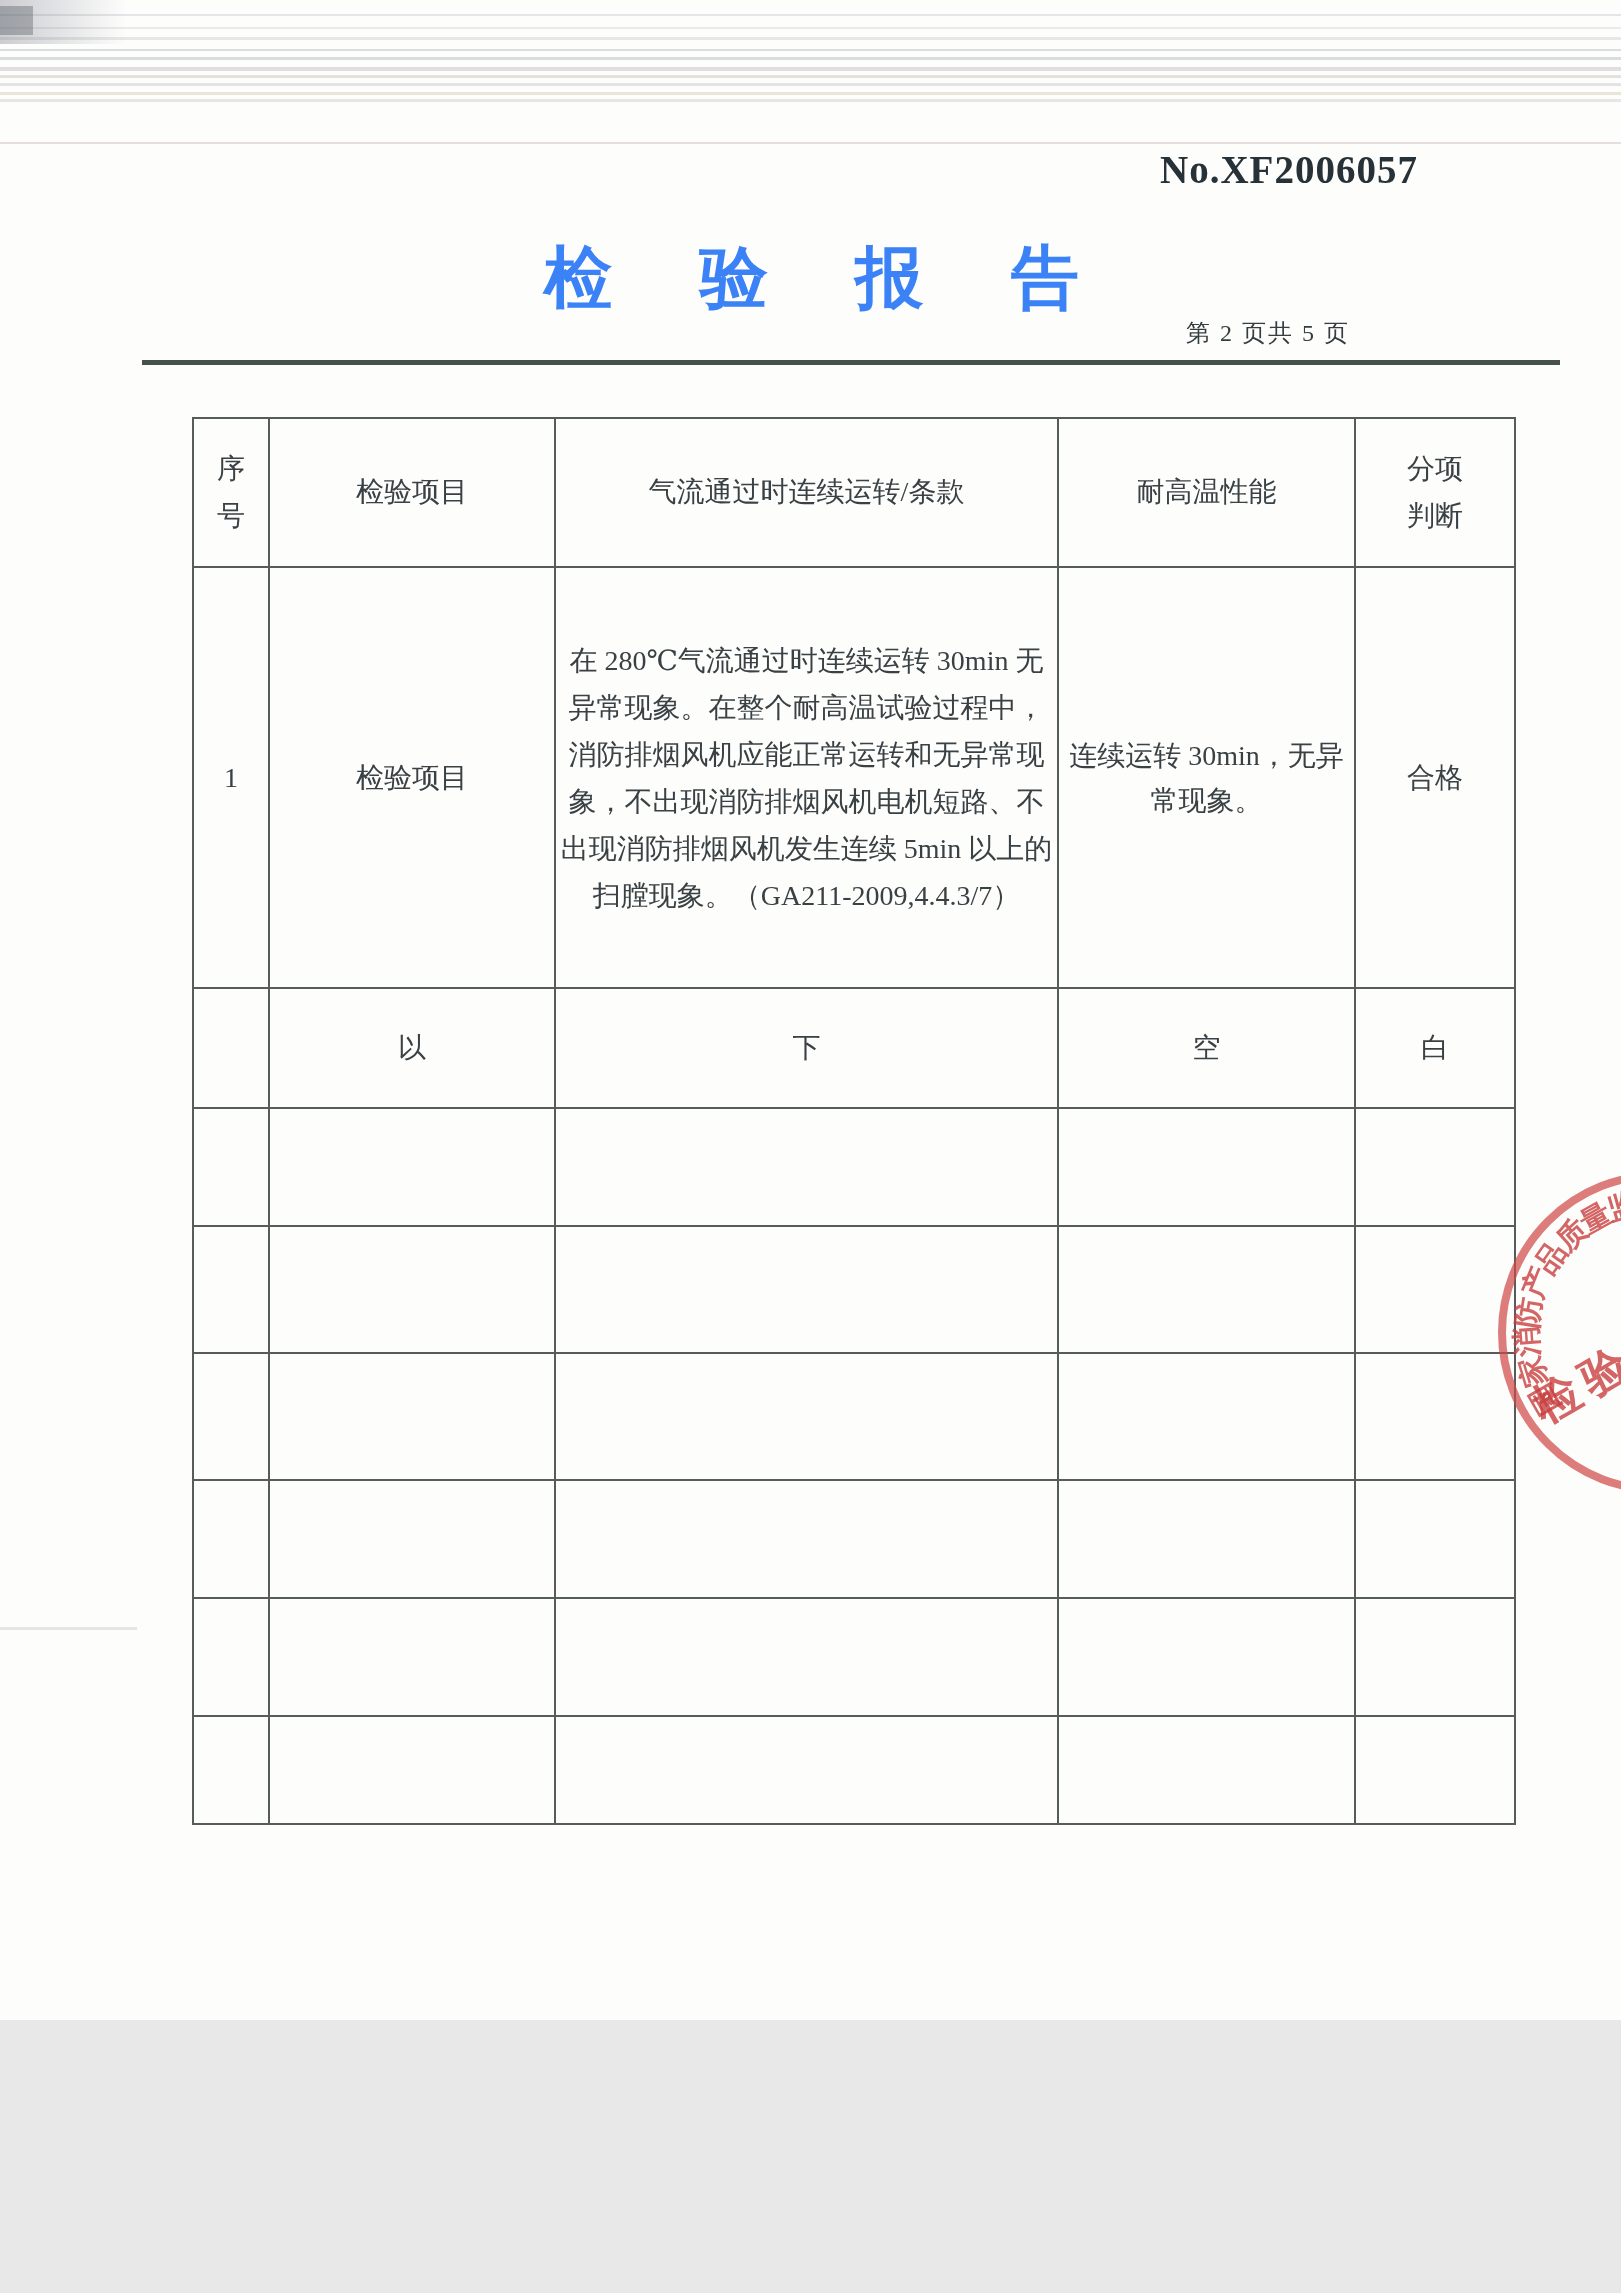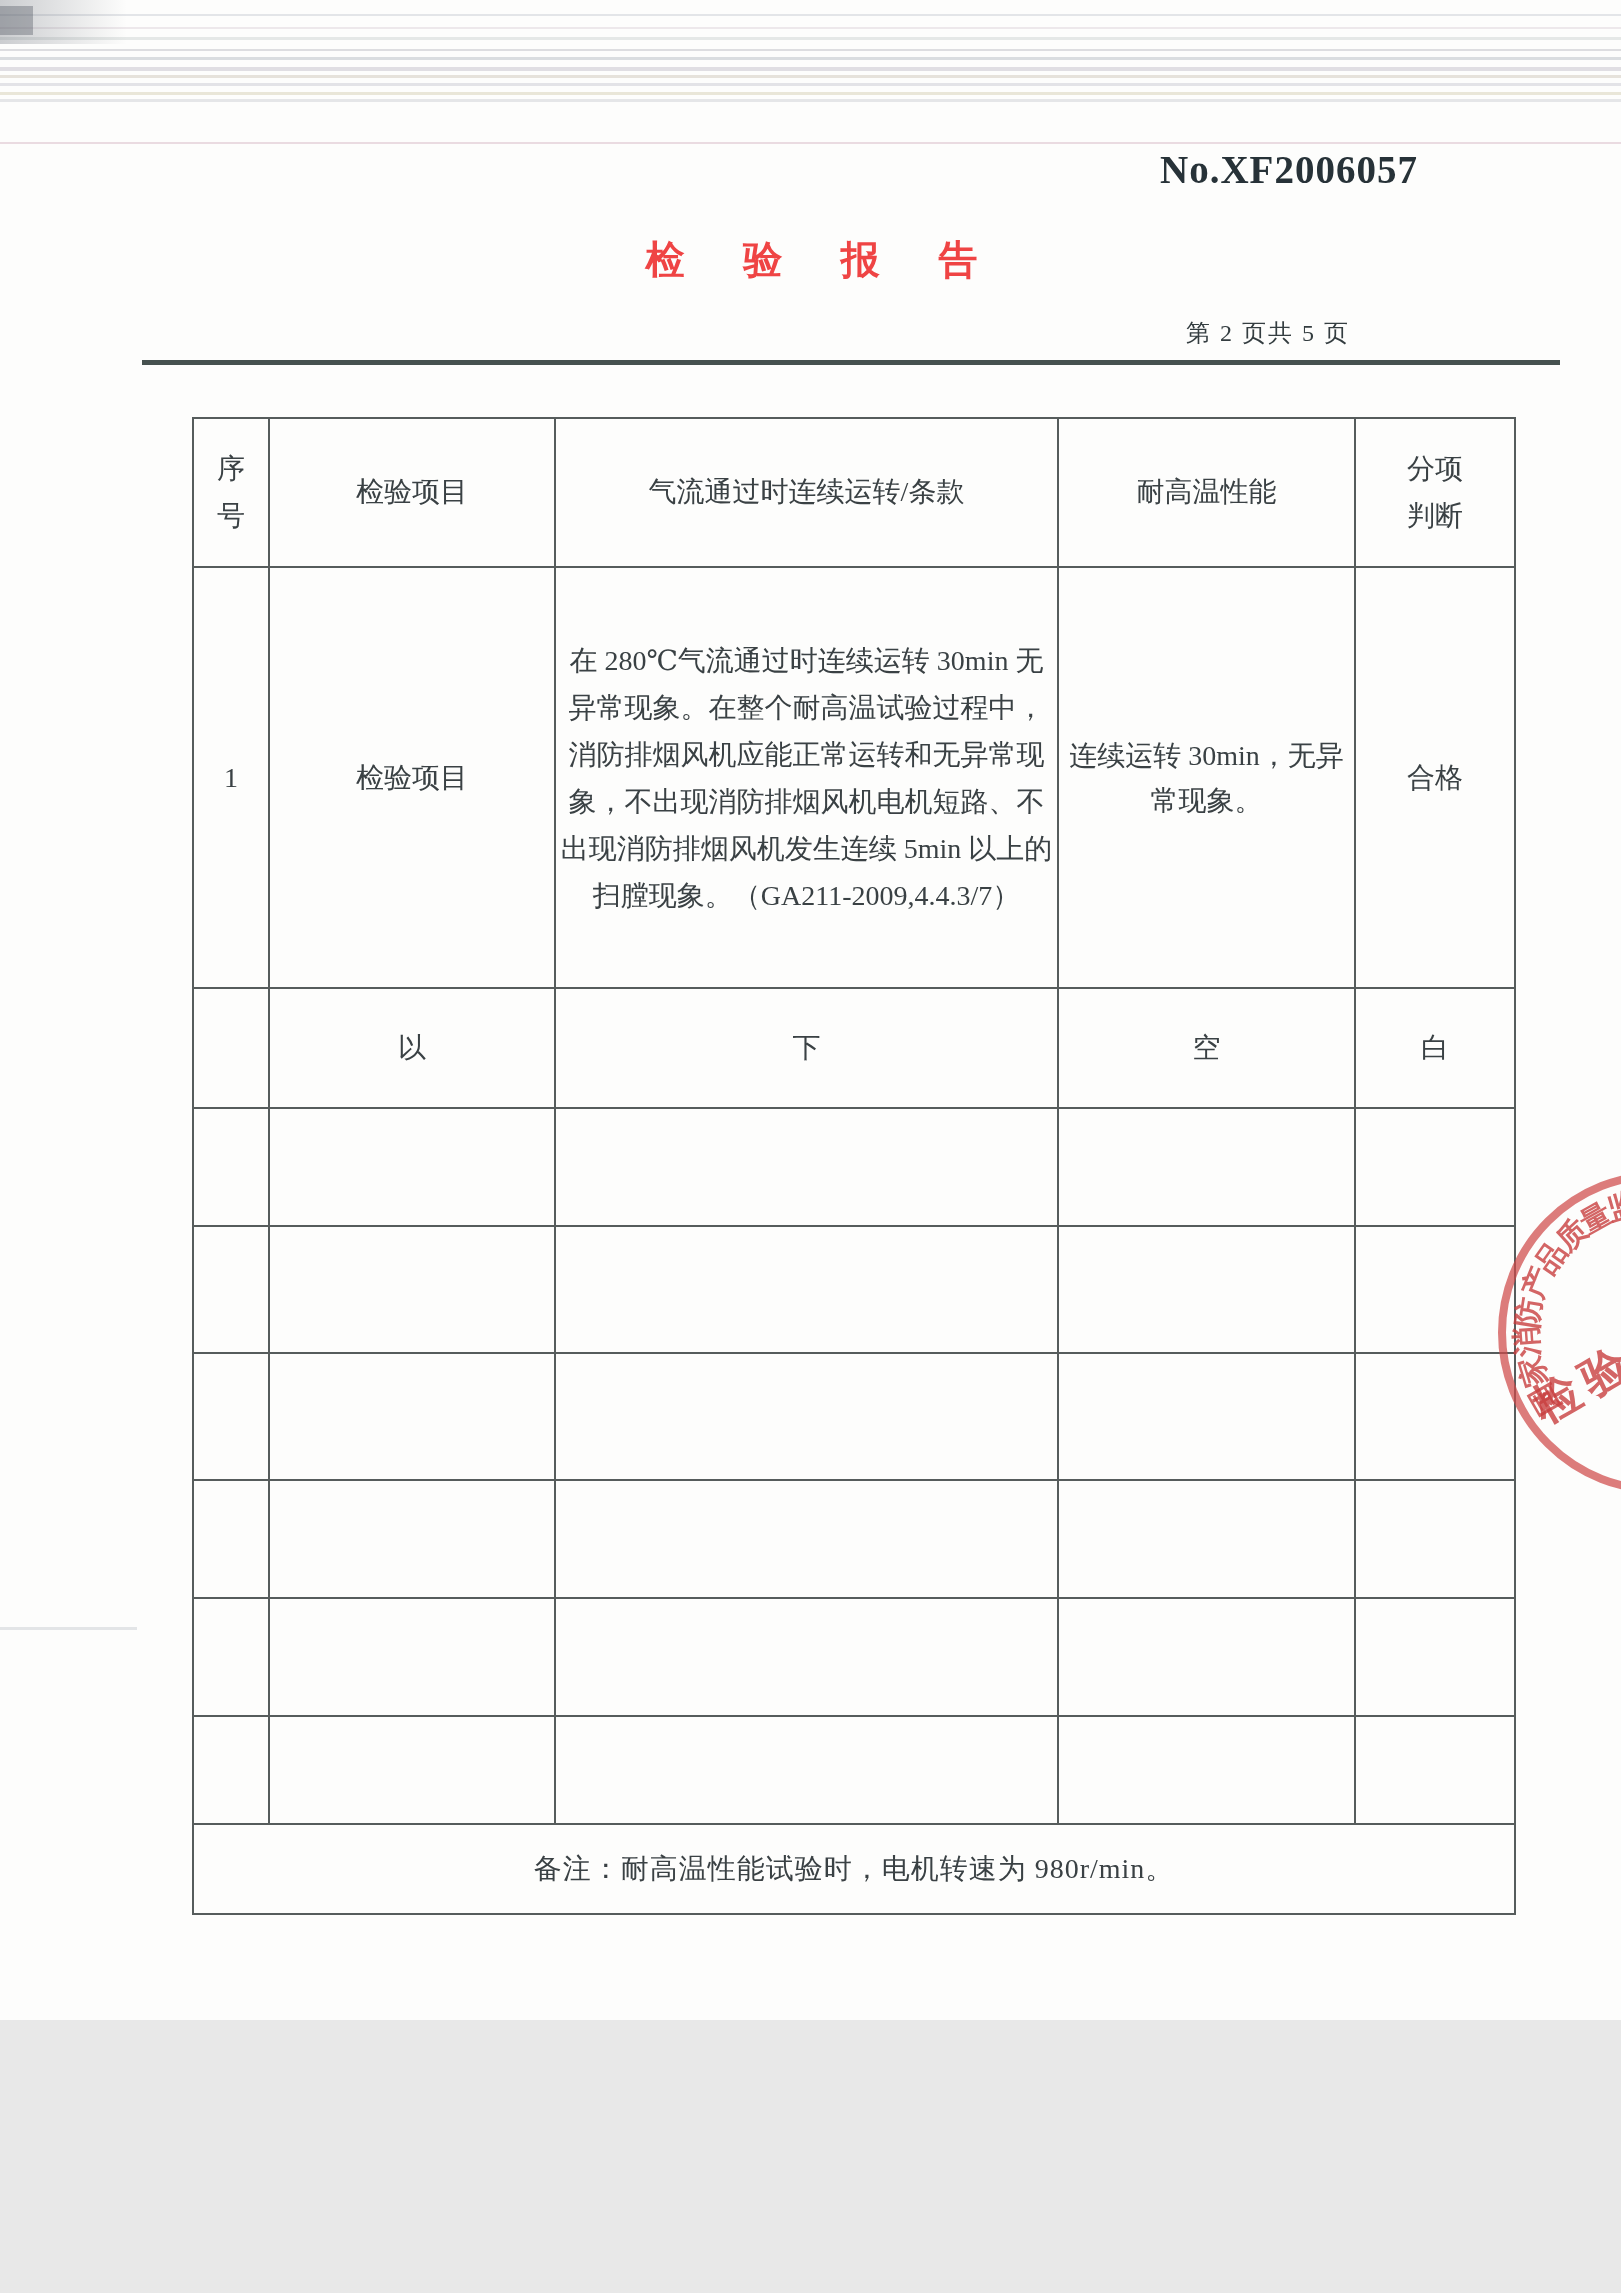--- a/index.html
+++ b/index.html
@@ -15,22 +15,22 @@
   
   .scanline{position:absolute;left:0;width:100%;pointer-events:none;}
   .smudge{position:absolute;pointer-events:none;}
   
   .report-no{
     position:absolute;left:1160px;top:147px;
     font-size:39px;font-weight:bold;letter-spacing:1px;color:#273238;
   }
   .title{
     position:absolute;left:0;top:233px;width:100%;
-    text-align:center;font-size:39px;font-weight:bold;
-    letter-spacing:9.8px;color:#ef4444;padding-left:11.8px;box-sizing:border-box;
+    text-align:center;font-size:68px;font-weight:bold;
+    letter-spacing:9.8px;color:#3b82f6;padding-left:11.8px;box-sizing:border-box;
   }
   .page-info{
     position:absolute;left:1186px;top:317px;
     font-size:24px;color:#343d40;letter-spacing:2px;
   }
   .title-rule{
     position:absolute;left:142px;top:360px;width:1418px;height:4.9px;
     background:#46514f;
   }
   
@@ -173,23 +173,20 @@
           <td></td>
           <td></td>
         </tr>
     <tr style="height:108px;">
           <td></td>
           <td></td>
           <td></td>
           <td></td>
           <td></td>
         </tr>
-    <tr style="height:90px;">
-      <td class="remark-cell" colspan="5">备注：耐高温性能试验时，电机转速为 980r/min。</td>
-    </tr>
   </tbody>
     </table>
 
   <div class="stamp-ring"></div>
   <span class="stamp-char" style="left:1527px;top:1382px;transform:rotate(-120deg);">国</span>
   <span class="stamp-char" style="left:1515px;top:1354px;transform:rotate(-107deg);">家</span>
   <span class="stamp-char" style="left:1509px;top:1324px;transform:rotate(-94deg);">消</span>
   <span class="stamp-char" style="left:1511px;top:1295px;transform:rotate(-81deg);">防</span>
   <span class="stamp-char" style="left:1519px;top:1265px;transform:rotate(-68deg);">产</span>
   <span class="stamp-char" style="left:1533px;top:1240px;transform:rotate(-55deg);">品</span>

